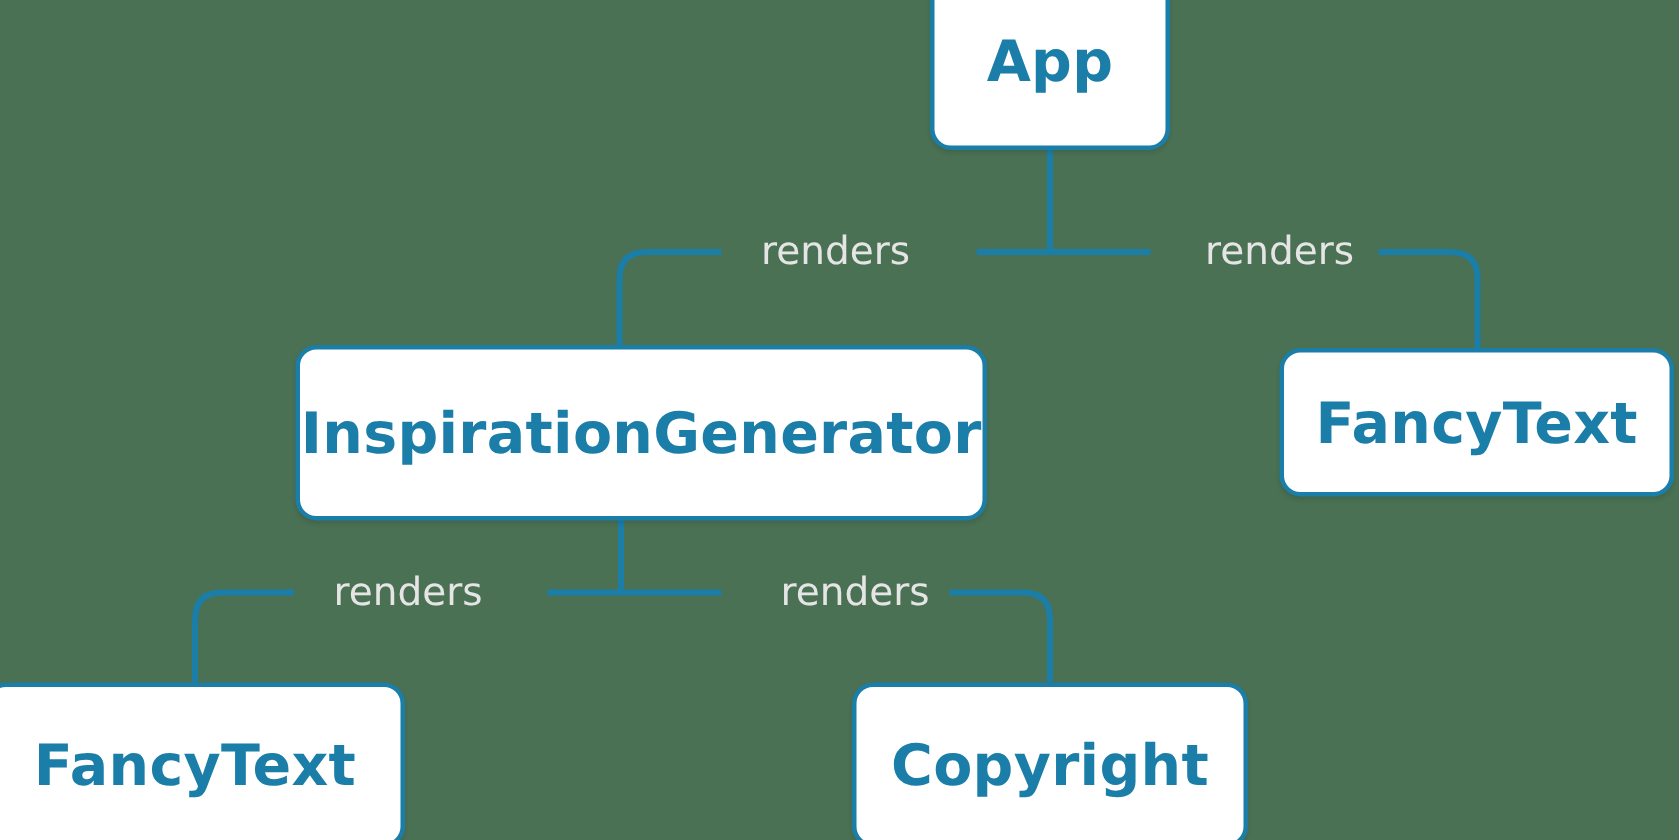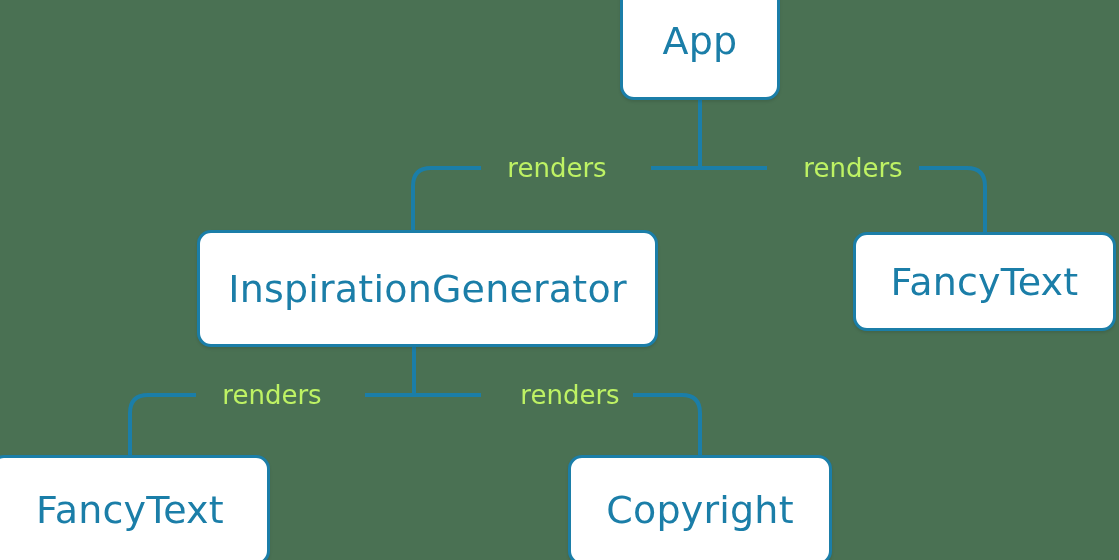--- a/index.html
+++ b/index.html
@@ -45,25 +45,26 @@
     color: #1b7ea8;
     font-size: 38px;
     font-weight: 400;
     letter-spacing: 0.2px;
     white-space: nowrap;
     box-shadow: 0 2px 3px rgba(0,0,0,0.10);
   }
   .node-label {
     display: block;
     line-height: 1;
+    font-weight: bold;
   }
   .edge-label {
     position: absolute;
     z-index: 2;
-    color: #bef264;
+    color: #e5e5e5;
     font-size: 26px;
     font-weight: 400;
     line-height: 1;
     white-space: nowrap;
     transform: translate(-50%, -50%);
   }
 </style>
 </head>
 <body>
 

